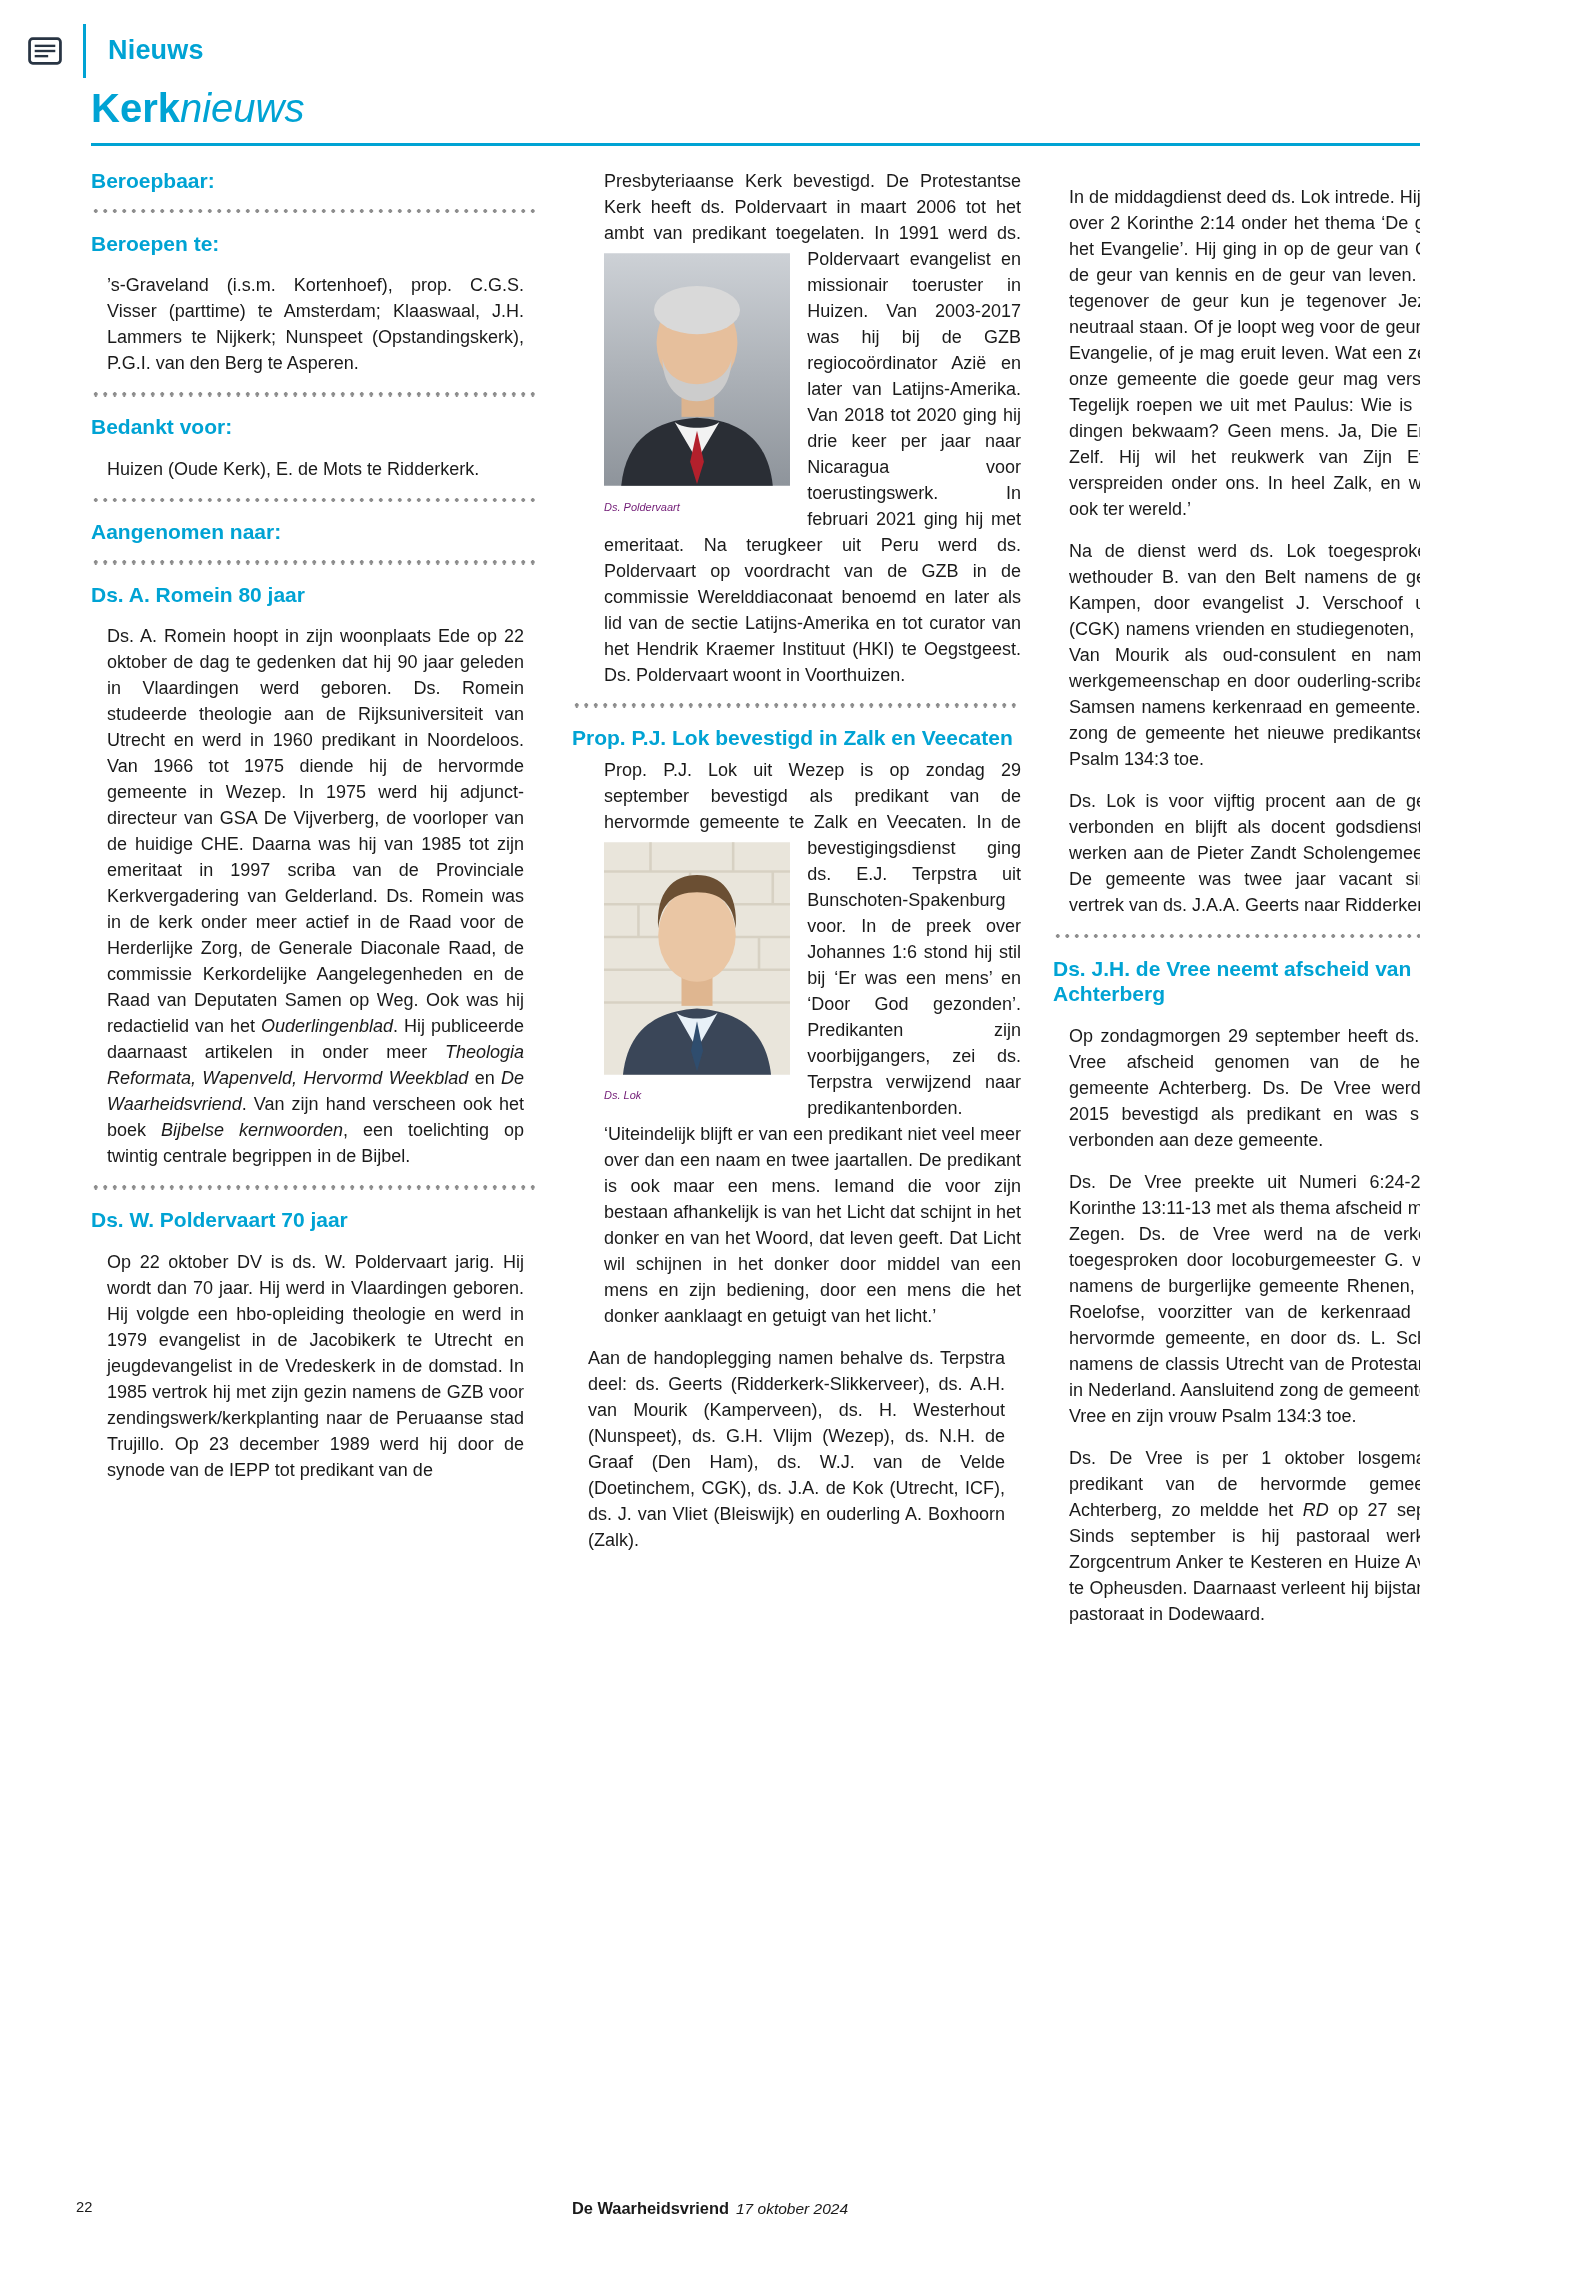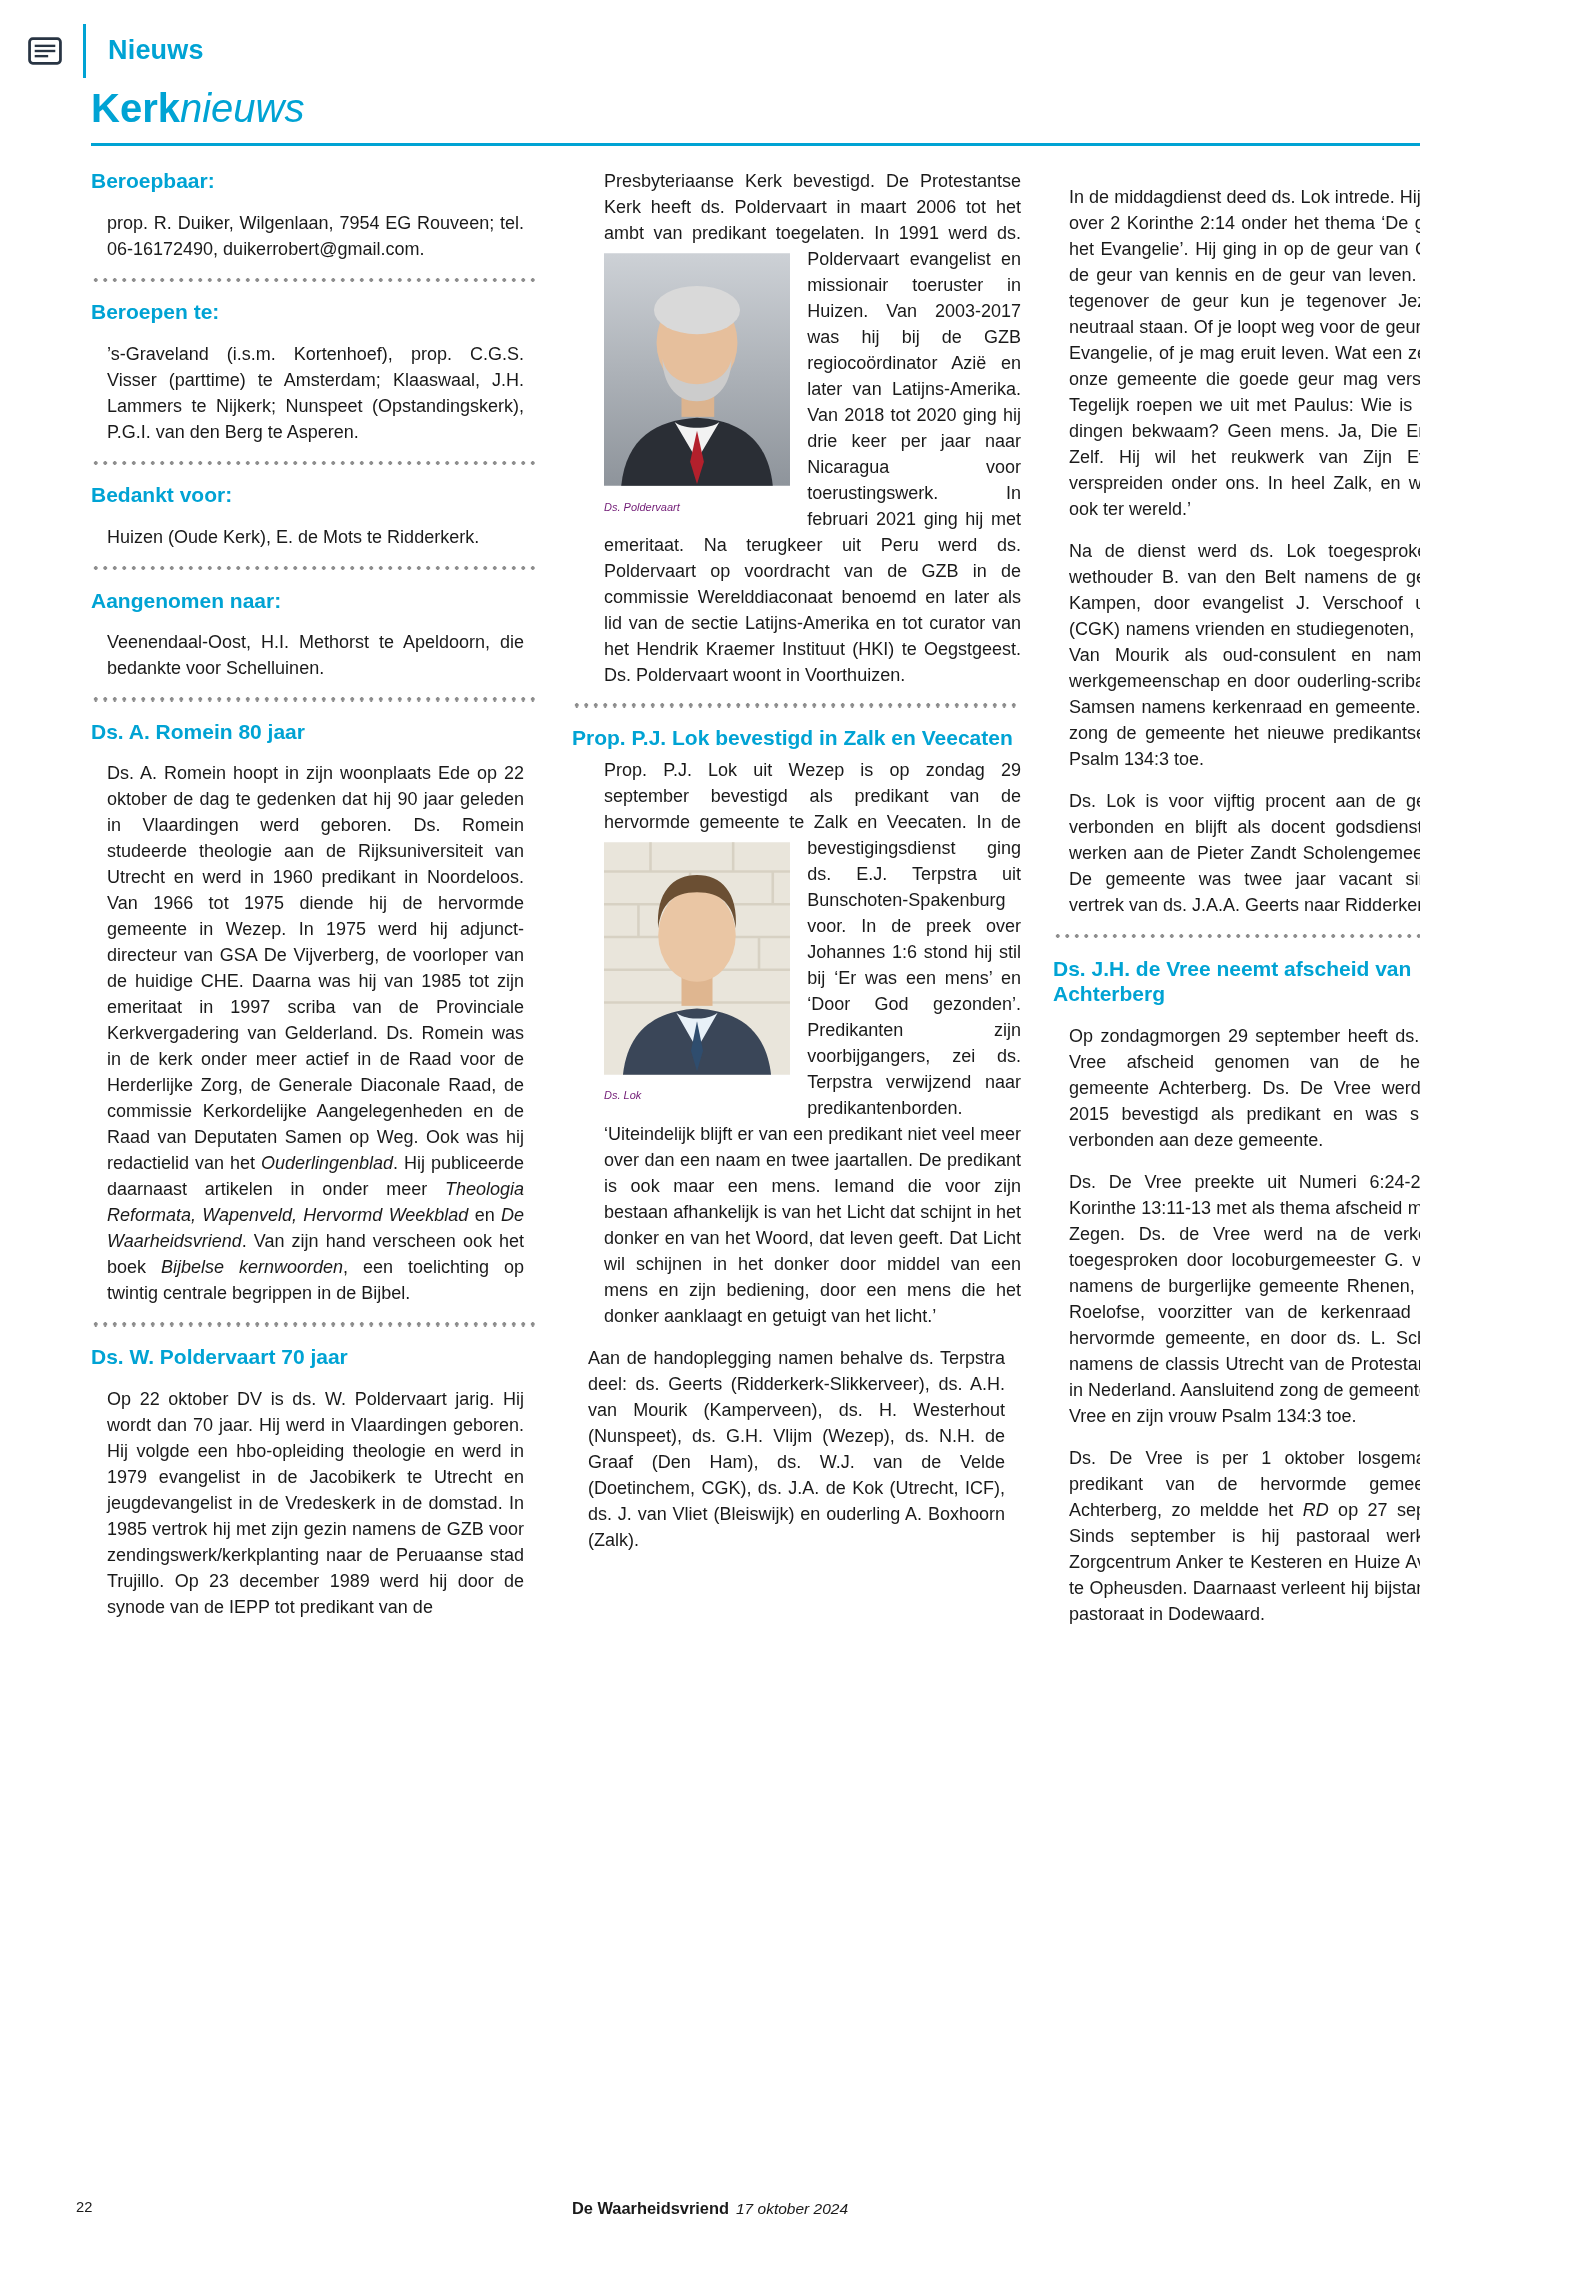--- a/index.html
+++ b/index.html
@@ -64,39 +64,37 @@
 
     <h1 class="page-title"><span class="t-bold">Kerk</span><span class="t-italic">nieuws</span></h1>
     <div class="title-rule"></div>
 
     <main class="columns">
 
       <div class="col">
 
         <section class="sec">
           <h3 class="sec-h">Beroepbaar:</h3>
-          <p class="body">prop. R. Duiker, Wilgenlaan, 7954 EG Rouveen; tel. 06-16172490, duikerrobert@gmail.com.</p>
         </section>
         <div class="dotted"></div>
 
         <section class="sec">
           <h3 class="sec-h">Beroepen te:</h3>
           <p class="body">’s-Graveland (i.s.m. Kortenhoef), prop. C.G.S. Visser (parttime) te Amsterdam; Klaaswaal, J.H. Lammers te Nijkerk; Nunspeet (Opstandingskerk), P.G.I. van den Berg te Asperen.</p>
         </section>
         <div class="dotted"></div>
 
         <section class="sec">
           <h3 class="sec-h">Bedankt voor:</h3>
           <p class="body">Huizen (Oude Kerk), E. de Mots te Ridderkerk.</p>
         </section>
         <div class="dotted"></div>
 
         <section class="sec">
           <h3 class="sec-h">Aangenomen naar:</h3>
-          <p class="body">Veenendaal-Oost, H.I. Methorst te Apeldoorn, die bedankte voor Schelluinen.</p>
         </section>
         <div class="dotted"></div>
 
         <section class="sec">
           <h3 class="sec-h">Ds. A. Romein 80 jaar</h3>
           <p class="body"><span>Ds. A. Romein hoopt in zijn woonplaats Ede op 22 oktober de dag te gedenken dat hij 90 jaar geleden in Vlaardingen werd geboren. Ds. Romein studeerde theologie aan de Rijksuniversiteit van Utrecht en werd in 1960 predikant in Noordeloos. Van 1966 tot 1975 diende hij de hervormde gemeente in Wezep. In 1975 werd hij adjunct-directeur van GSA De Vijverberg, de voorloper van de huidige CHE. Daarna was hij van 1985 tot zijn emeritaat in 1997 scriba van de Provinciale Kerkvergadering van Gelderland. Ds. Romein was in de kerk onder meer actief in de Raad voor de Herderlijke Zorg, de Generale Diaconale Raad, de commissie Kerkordelijke Aangelegenheden en de Raad van Deputaten Samen op Weg. Ook was hij redactielid van het </span><em>Ouderlingenblad</em><span>. Hij publiceerde daarnaast artikelen in onder meer </span><em>Theologia Reformata, Wapenveld, Hervormd Weekblad</em><span> en </span><em>De Waarheidsvriend</em><span>. Van zijn hand verscheen ook het boek </span><em>Bijbelse kernwoorden</em><span>, een toelichting op twintig centrale begrippen in de Bijbel.</span></p>
         </section>
         <div class="dotted"></div>
 
         <section class="sec">

